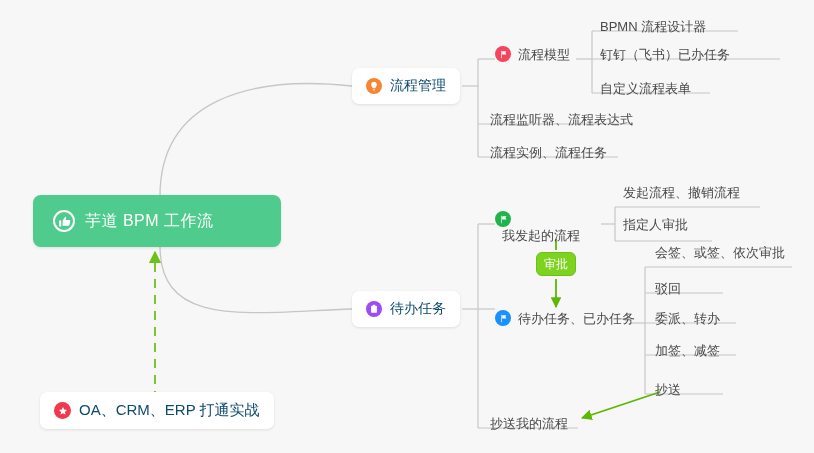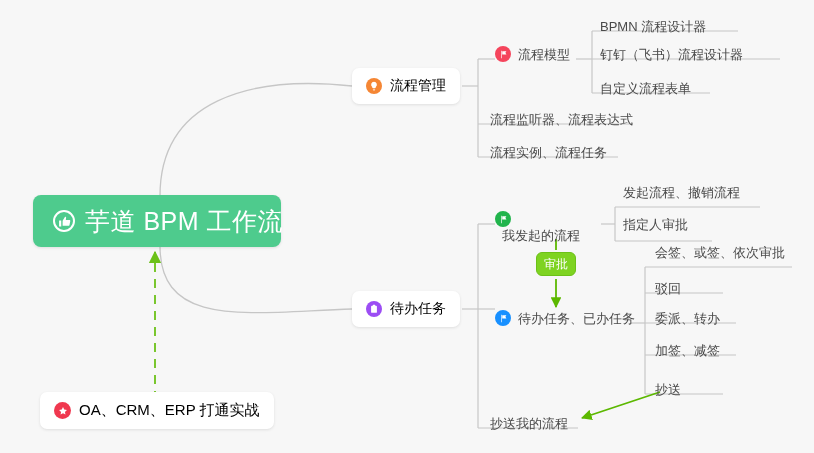--- a/index.html
+++ b/index.html
@@ -35,21 +35,21 @@
     border-radius: 8px;
     box-shadow: 0 1px 3px rgba(0,0,0,0.10);
     display: flex;
     align-items: center;
     padding-left: 20px;
     box-sizing: border-box;
     z-index: 5;
   }
   .root-label {
     color: #ffffff;
-    font-size: 25px;
+    font-size: 16px;
     letter-spacing: 0.5px;
     margin-left: 10px;
     white-space: nowrap;
   }
 
   
   .card-node {
     position: absolute;
     background: #ffffff;
     border-radius: 7px;
@@ -57,21 +57,21 @@
     display: flex;
     align-items: center;
     padding: 0 14px;
     box-sizing: border-box;
     height: 36px;
     z-index: 4;
     white-space: nowrap;
   }
   .card-node .lbl {
     font-size: 14px;
-    color: #000000;
+    color: #0c4a6e;
     margin-left: 8px;
   }
 
   
   .text-node {
     position: absolute;
     display: flex;
     height: 26px;
     white-space: nowrap;
     z-index: 3;
@@ -205,21 +205,21 @@
         <path d="M8.6 3h11.2l-2.8 4.6 2.8 4.6H8.6z"></path>
       </svg>
     </span>
     <span class="lbl with-icon">流程模型</span>
   </div>
 
   <div class="text-node" style="left:600px; top:18px;">
     <span class="lbl">BPMN 流程设计器</span>
   </div>
   <div class="text-node" style="left:600px; top:46px;">
-    <span class="lbl">钉钉（飞书）流程设计器</span>
+    <span class="lbl">钉钉（飞书）已办任务</span>
   </div>
   <div class="text-node" style="left:600px; top:80px;">
     <span class="lbl">自定义流程表单</span>
   </div>
 
   <div class="text-node" style="left:490px; top:111px;">
     <span class="lbl">流程监听器、流程表达式</span>
   </div>
   <div class="text-node" style="left:490px; top:144px;">
     <span class="lbl">流程实例、流程任务</span>

